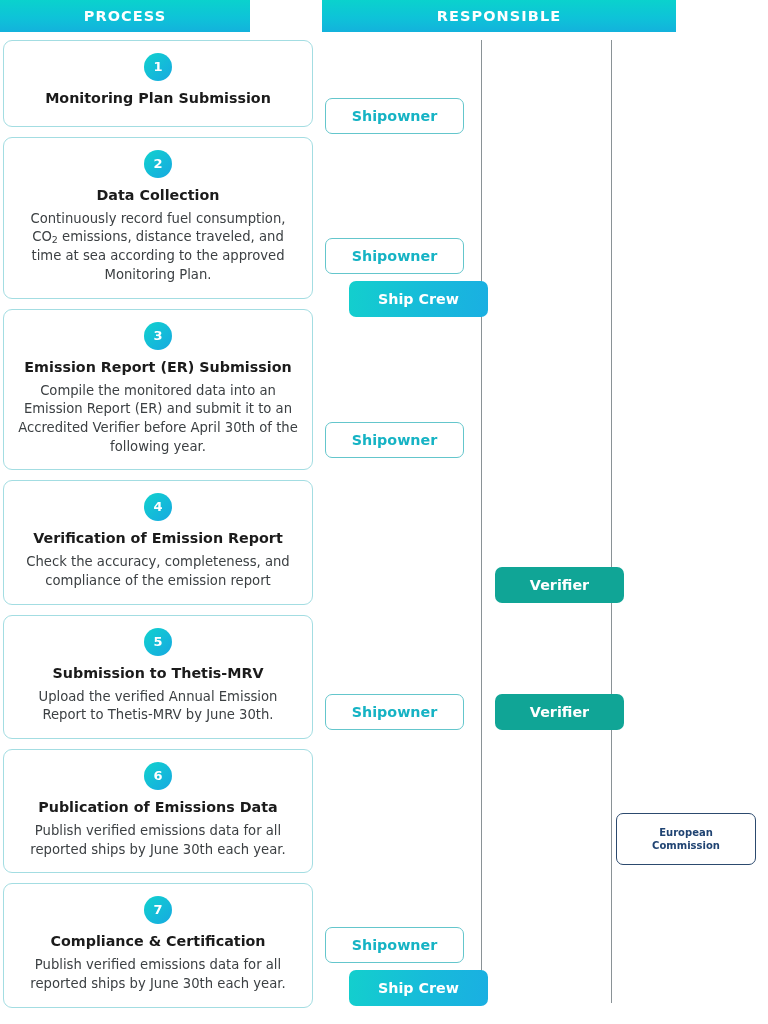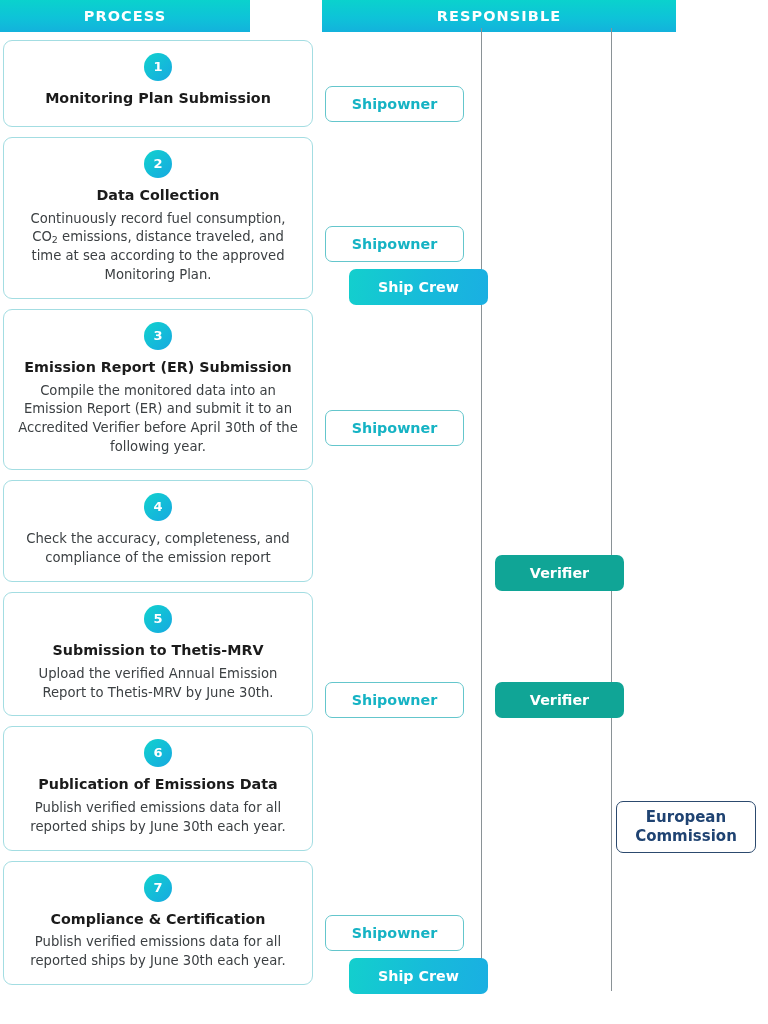--- a/index.html
+++ b/index.html
@@ -83,21 +83,21 @@
     font-size: 13.2px;
     color: #3c4043;
     line-height: 1.42;
   }
   .step-desc sub { font-size: 9.5px; vertical-align: -0.22em; }
 
   
   .resp-area {
     position: absolute;
     left: 322px;
-    top: 28px;
+    top: 40px;
     width: 446px;
     height: 984px;
   }
 
   .divider {
     position: absolute;
     top: 0;
     width: 1.3px;
     height: 963px;
     background: #8a9296;
@@ -130,21 +130,21 @@
   }
   .badge.fill-green {
     background: #10a596;
     border: none;
     color: #ffffff;
   }
   .badge.outline-navy {
     background: #ffffff;
     border: 1.4px solid #2c4a6e;
     color: #1f4372;
-    font-size: 15px;
+    font-size: 10px;
     flex-direction: column;
     line-height: 1.3;
   }
 
   
   .col1 { left: 3px;   width: 139px; }
   
   .col2 { left: 173px; width: 129px; }
   
   .col3 { left: 294px; width: 140px; }
@@ -171,20 +171,21 @@
         <div class="step-title">Data Collection</div>
         <div class="step-desc"><span>Continuously record fuel consumption, CO</span><sub>2</sub><span> emissions, distance traveled, and time at sea according to the approved Monitoring Plan.</span></div>
       </div>
       <div class="step-card">
         <div class="step-num">3</div>
         <div class="step-title">Emission Report (ER) Submission</div>
         <div class="step-desc">Compile the monitored data into an Emission Report (ER) and submit it to an Accredited Verifier before April 30th of the following year.</div>
       </div>
       <div class="step-card">
         <div class="step-num">4</div>
+        <div class="step-title">Verification of Emission Report</div>
         <div class="step-desc">Check the accuracy, completeness, and compliance of the emission report</div>
       </div>
       <div class="step-card">
         <div class="step-num">5</div>
         <div class="step-title">Submission to Thetis-MRV</div>
         <div class="step-desc">Upload the verified Annual Emission Report to Thetis-MRV by June 30th.</div>
       </div>
       <div class="step-card">
         <div class="step-num">6</div>
         <div class="step-title">Publication of Emissions Data</div>

